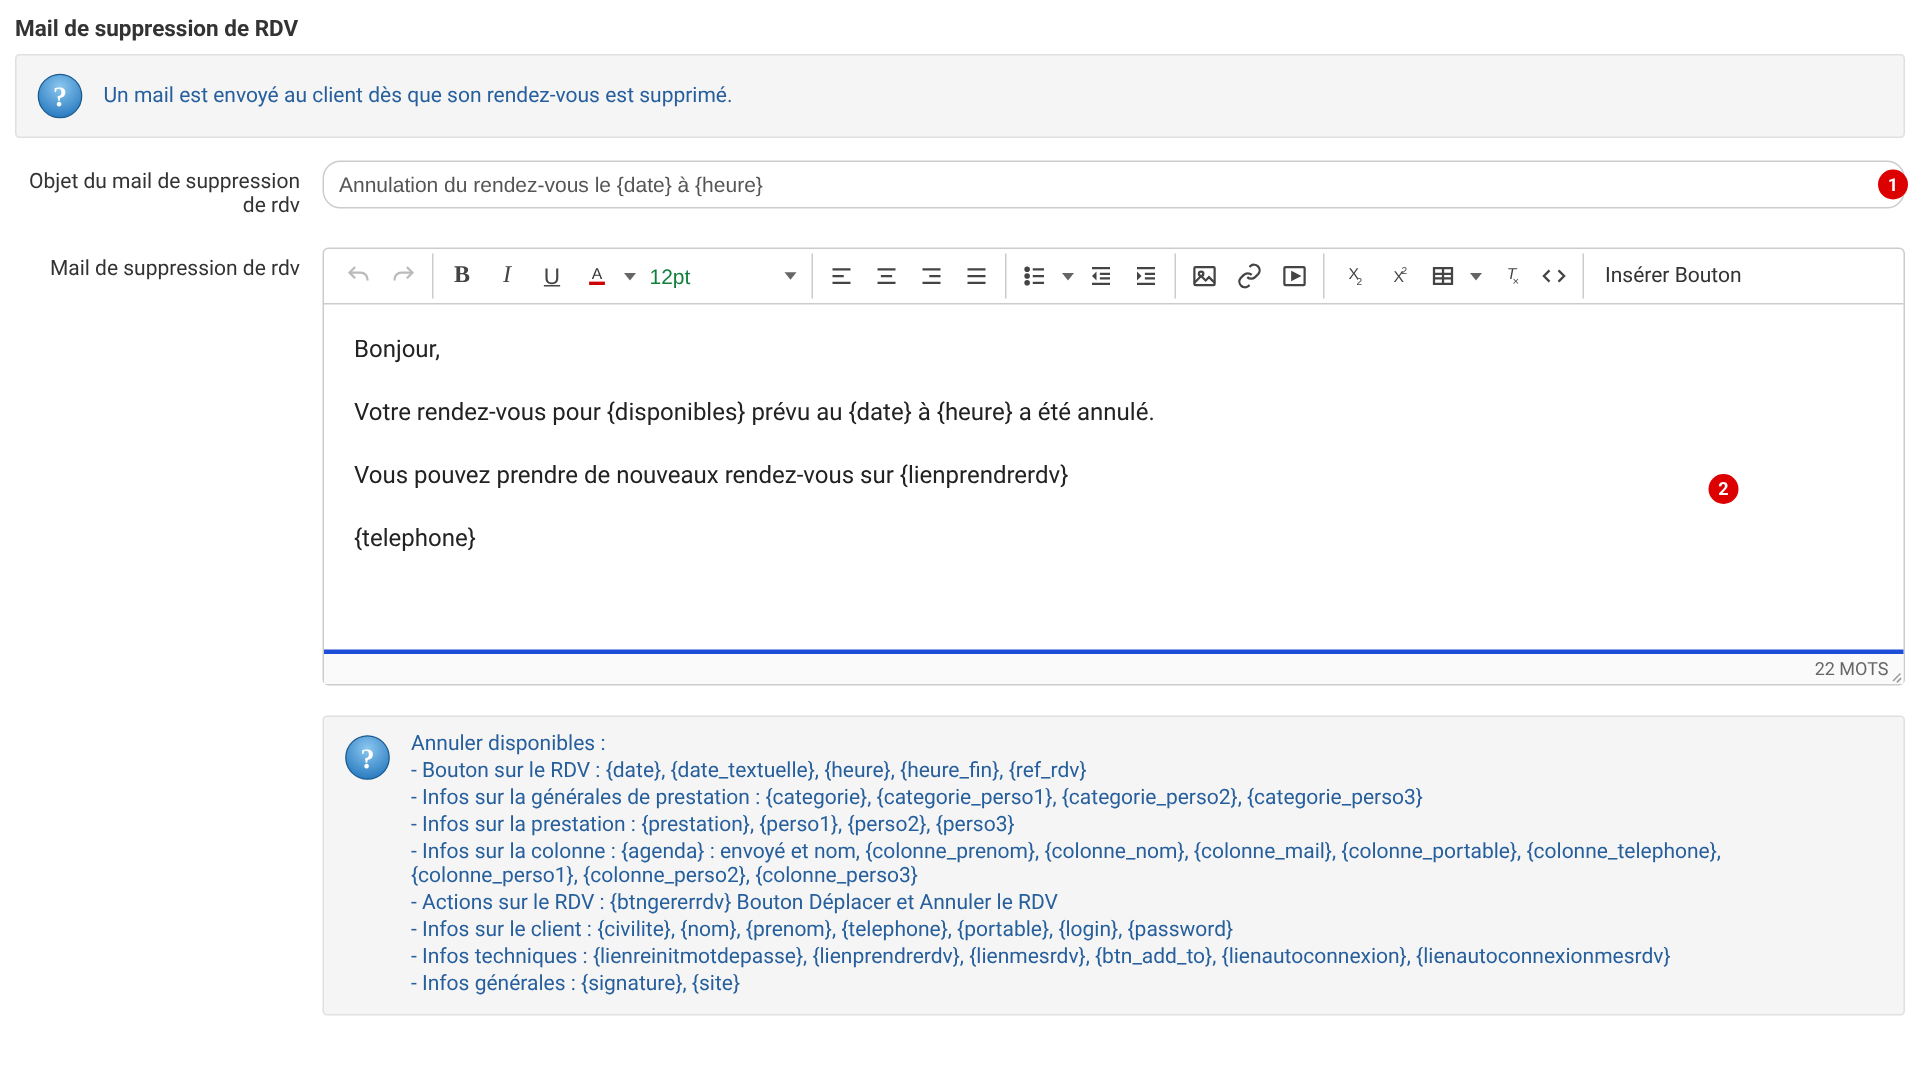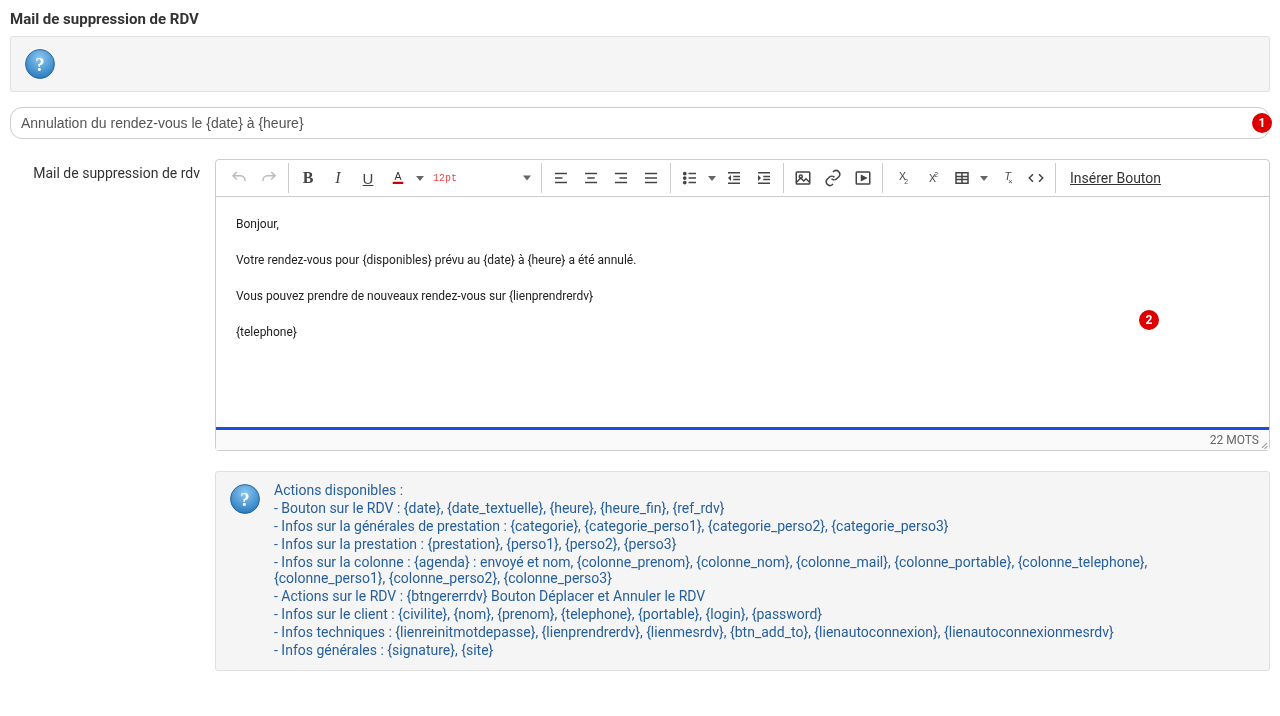--- a/index.html
+++ b/index.html
@@ -22,27 +22,27 @@
 .editor-wrap { border: 1px solid #ccc; border-radius: 4px; background: #fff; position: relative; }
 .toolbar { display: flex; border-bottom: 1px solid #ccc; padding: 3px 4px; gap: 0; flex-wrap: wrap; }
 .tb-group { display: flex; align-items: center; border-right: 1px solid #ccc; padding: 0 4px; }
 .tb-group:last-child { border-right: none; }
 .tb-btn { width: 30px; height: 30px; display: flex; align-items: center; justify-content: center; background: none; border: none; cursor: pointer; color: #444; border-radius: 3px; }
 .tb-btn.disabled { color: #bbb; cursor: default; }
 .tb-btn svg { width: 18px; height: 18px; }
 .tb-text { font-weight: bold; font-size: 16px; font-family: Georgia, serif; }
 .tb-italic { font-style: italic; font-family: Georgia, serif; font-size: 16px; }
 .tb-under { text-decoration: underline; font-size: 15px; }
-.tb-select { border: none; background: none; font-size: 10px; padding: 4px 20px 4px 6px; cursor: pointer; appearance: none; color: #ef4444; position: relative; font-family: Liberation Mono, monospace; }
+.tb-select { border: none; background: none; font-size: 14px; padding: 4px 20px 4px 6px; cursor: pointer; appearance: none; color: #15803d; position: relative; }
 .tb-select-wrap { position: relative; display: flex; align-items: center; width: 110px; }
 .tb-select-wrap::after { content: ""; position: absolute; right: 6px; top: 50%; width: 0; height: 0; border-left: 4px solid transparent; border-right: 4px solid transparent; border-top: 5px solid #666; transform: translateY(-50%); pointer-events: none; }
 .tb-drop { width: 14px; display: flex; align-items: center; justify-content: center; }
 .tb-drop::after { content: ""; width: 0; height: 0; border-left: 4px solid transparent; border-right: 4px solid transparent; border-top: 5px solid #666; }
-.tb-insert { padding: 0 10px; font-size: 14px; color: #333; cursor: pointer; height: 30px; display: flex; align-items: center; text-decoration: underline; }
-.editor-content { padding: 18px 20px; min-height: 230px; font-size: 12px; line-height: 1.5; color: #222; }
+.tb-insert { padding: 0 10px; font-size: 14px; color: #333; cursor: pointer; height: 30px; display: flex; align-items: center; }
+.editor-content { padding: 18px 20px; min-height: 230px; font-size: 16px; line-height: 1.5; color: #222; }
 .editor-content p { margin-bottom: 18px; }
 .editor-footer { border-top: 3px solid #1d4ed8; padding: 3px 10px; text-align: right; font-size: 12px; color: #666; background: #fafafa; position: relative; }
 .resize-handle { position: absolute; right: 1px; bottom: 1px; width: 10px; height: 10px; }
 .resize-handle::before, .resize-handle::after { content: ""; position: absolute; background: #999; }
 .resize-handle::before { width: 7px; height: 1px; right: 0; bottom: 3px; transform: rotate(-45deg); }
 .resize-handle::after { width: 4px; height: 1px; right: 0; bottom: 1px; transform: rotate(-45deg); }
 .tags-row { margin-left: 205px; }
 </style>
 </head>
 <body>
@@ -56,23 +56,25 @@
           <defs>
             <radialGradient id="g1" cx="50%" cy="30%" r="70%">
               <stop offset="0%" stop-color="#8cc8f0"></stop>
               <stop offset="100%" stop-color="#2a7bc0"></stop>
             </radialGradient>
           </defs>
           <circle cx="20" cy="20" r="17" fill="url(#g1)" stroke="#1a5a90" stroke-width="1"></circle>
           <text x="20" y="28" text-anchor="middle" font-size="22" font-weight="bold" fill="#fff" font-family="Georgia">?</text>
         </svg>
     </div>
+    <div class="info-text">Un mail est envoyé au client dès que son rendez-vous est supprimé.</div>
   </div>
 
   <div class="form-row">
+    <div class="form-label">Objet du mail de suppression de rdv</div>
     <div class="form-control">
       <input type="text" class="text-input" value="Annulation du rendez-vous le {date} à {heure}" style="">
     </div>
     <div class="badge badge-1">1</div>
   </div>
 
   <div class="form-row">
     <div class="form-label">Mail de suppression de rdv</div>
     <div class="form-control">
       <div class="editor-wrap">
@@ -256,21 +258,21 @@
               <radialGradient id="g2" cx="50%" cy="30%" r="70%">
                 <stop offset="0%" stop-color="#8cc8f0"></stop>
                 <stop offset="100%" stop-color="#2a7bc0"></stop>
               </radialGradient>
             </defs>
             <circle cx="20" cy="20" r="17" fill="url(#g2)" stroke="#1a5a90" stroke-width="1"></circle>
             <text x="20" y="28" text-anchor="middle" font-size="22" font-weight="bold" fill="#fff" font-family="Georgia">?</text>
           </svg>
       </div>
       <div class="info-text">
-        <div class="line">Actions disponibles :</div>
+        <div class="line">Annuler disponibles :</div>
         <div class="line">- Bouton sur le RDV : {date}, {date_textuelle}, {heure}, {heure_fin}, {ref_rdv}</div>
         <div class="line">- Infos sur la générales de prestation : {categorie}, {categorie_perso1}, {categorie_perso2}, {categorie_perso3}</div>
         <div class="line">- Infos sur la prestation : {prestation}, {perso1}, {perso2}, {perso3}</div>
         <div class="line">- Infos sur la colonne : {agenda} : envoyé et nom, {colonne_prenom}, {colonne_nom}, {colonne_mail}, {colonne_portable}, {colonne_telephone}, {colonne_perso1}, {colonne_perso2}, {colonne_perso3}</div>
         <div class="line">- Actions sur le RDV : {btngererrdv} Bouton Déplacer et Annuler le RDV</div>
         <div class="line">- Infos sur le client : {civilite}, {nom}, {prenom}, {telephone}, {portable}, {login}, {password}</div>
         <div class="line">- Infos techniques : {lienreinitmotdepasse}, {lienprendrerdv}, {lienmesrdv}, {btn_add_to}, {lienautoconnexion}, {lienautoconnexionmesrdv}</div>
         <div class="line">- Infos générales : {signature}, {site}</div>
       </div>
     </div>

